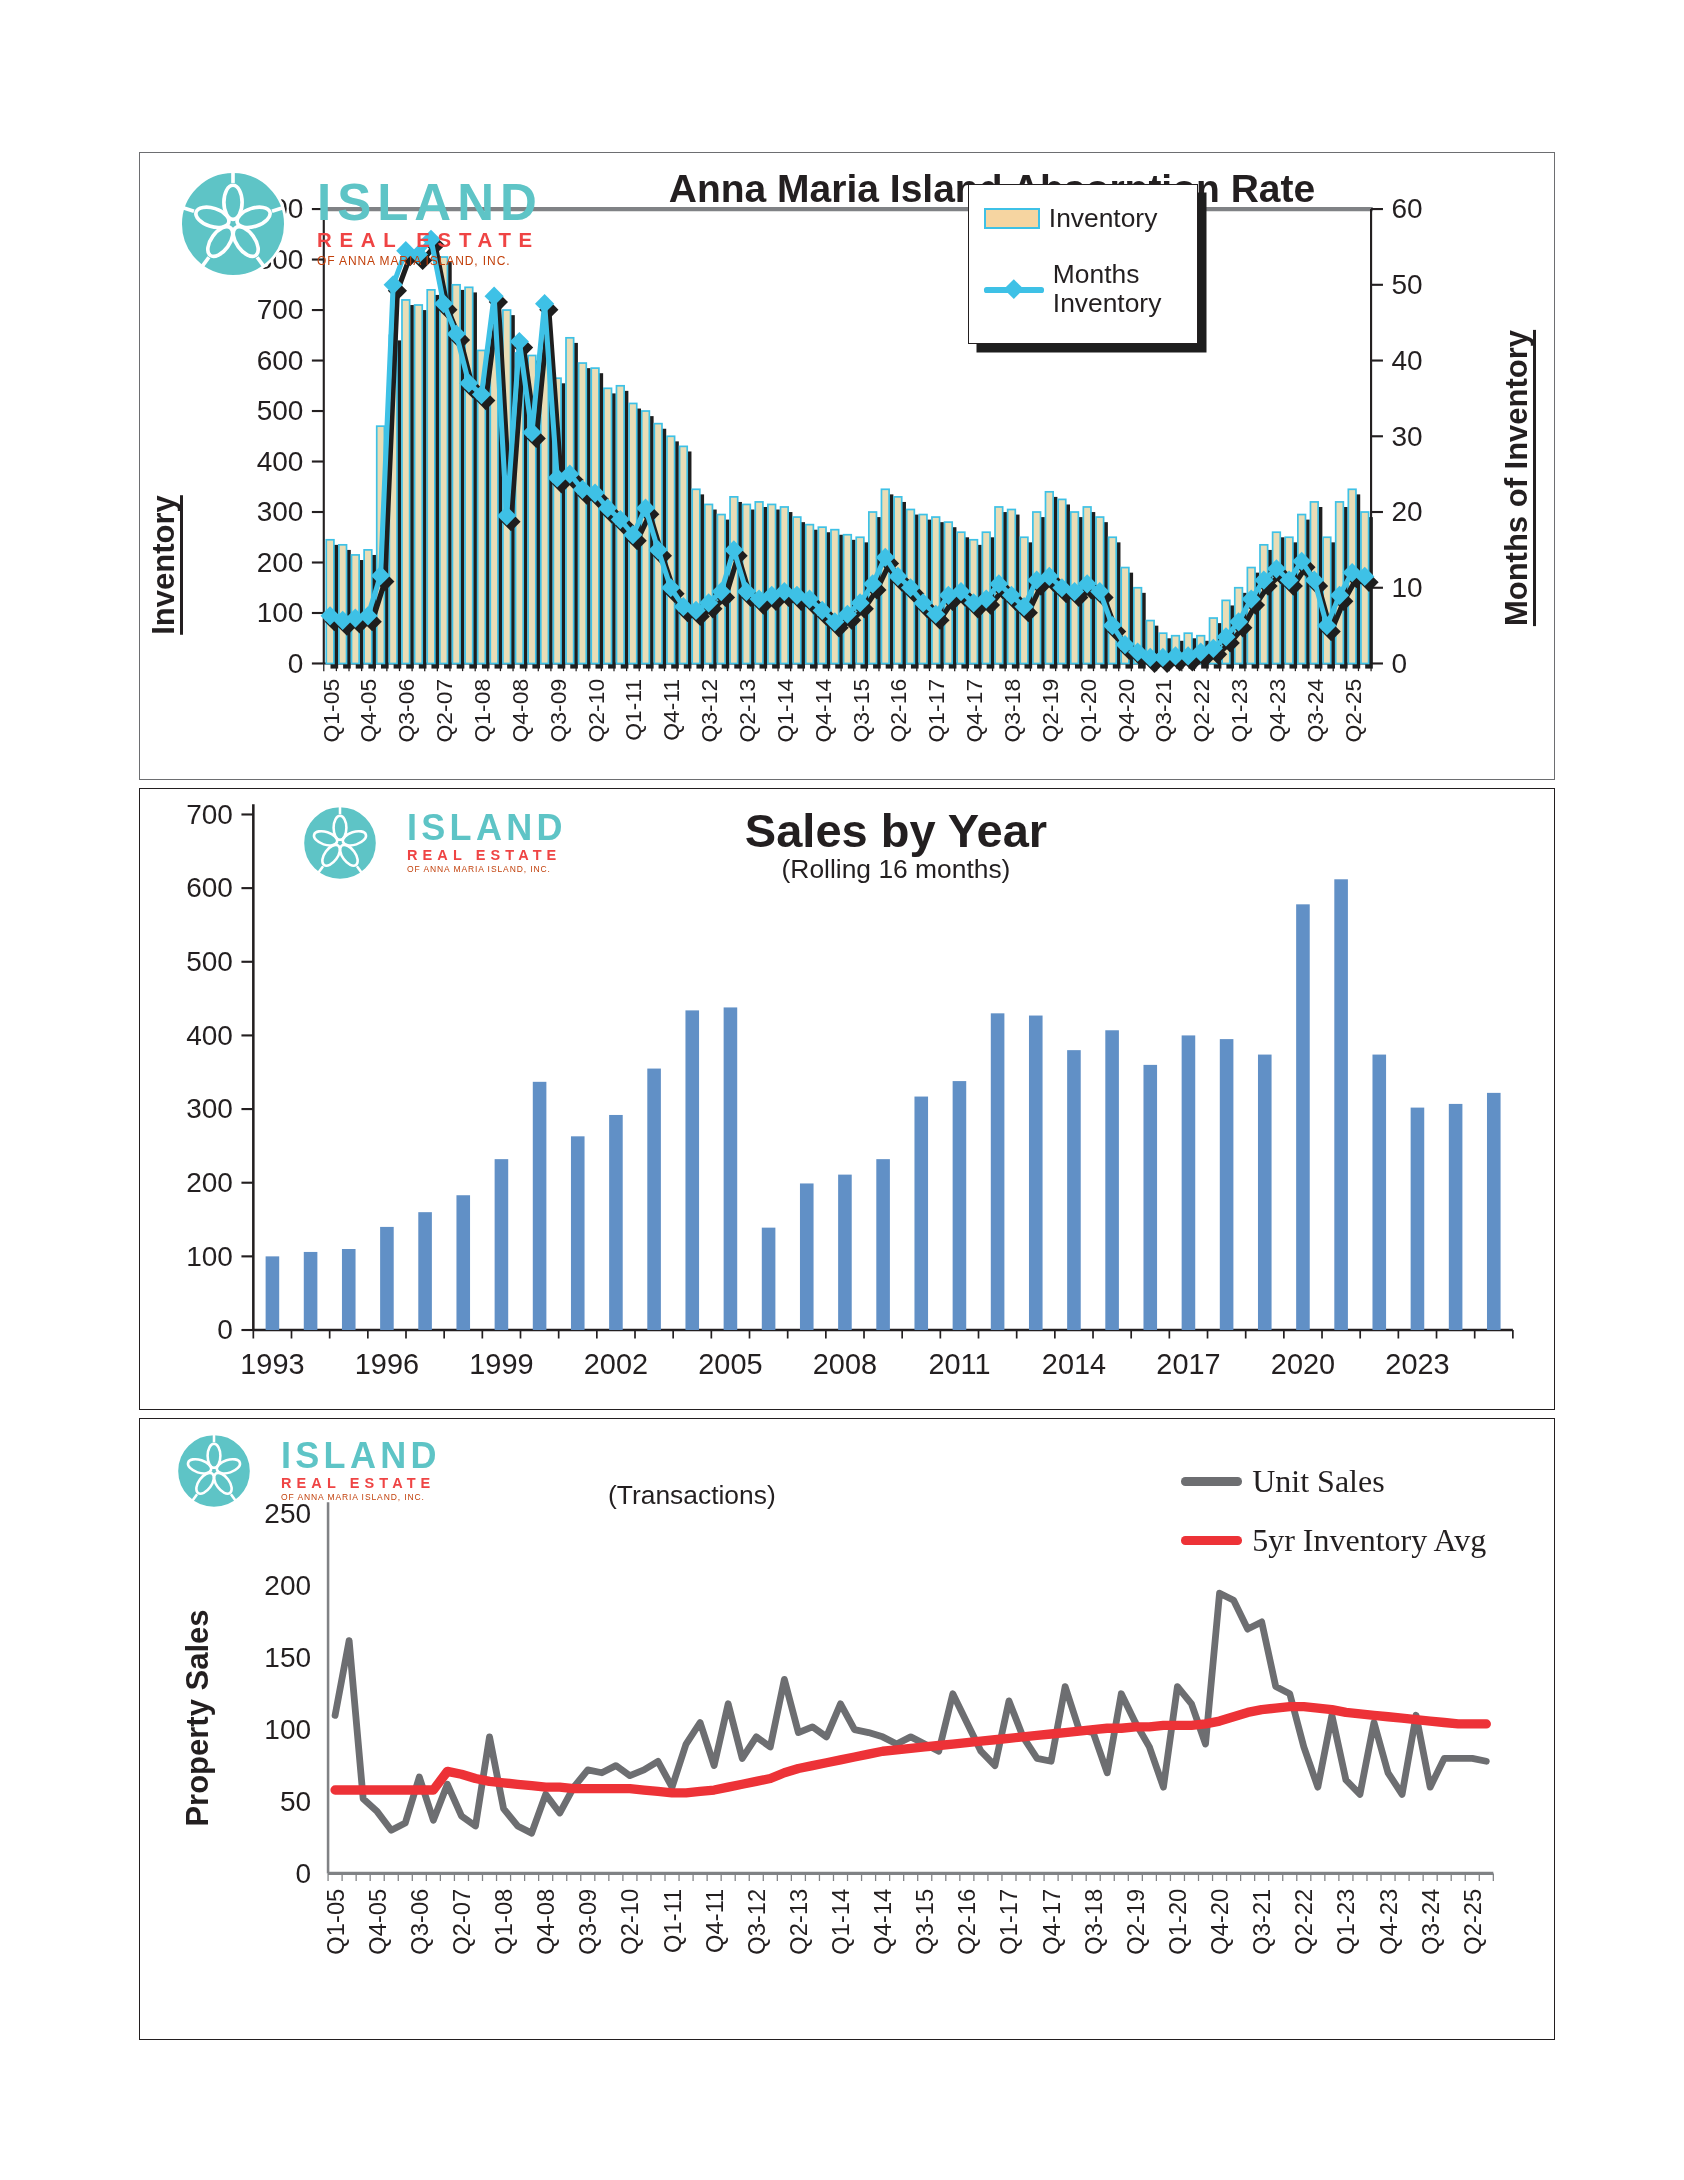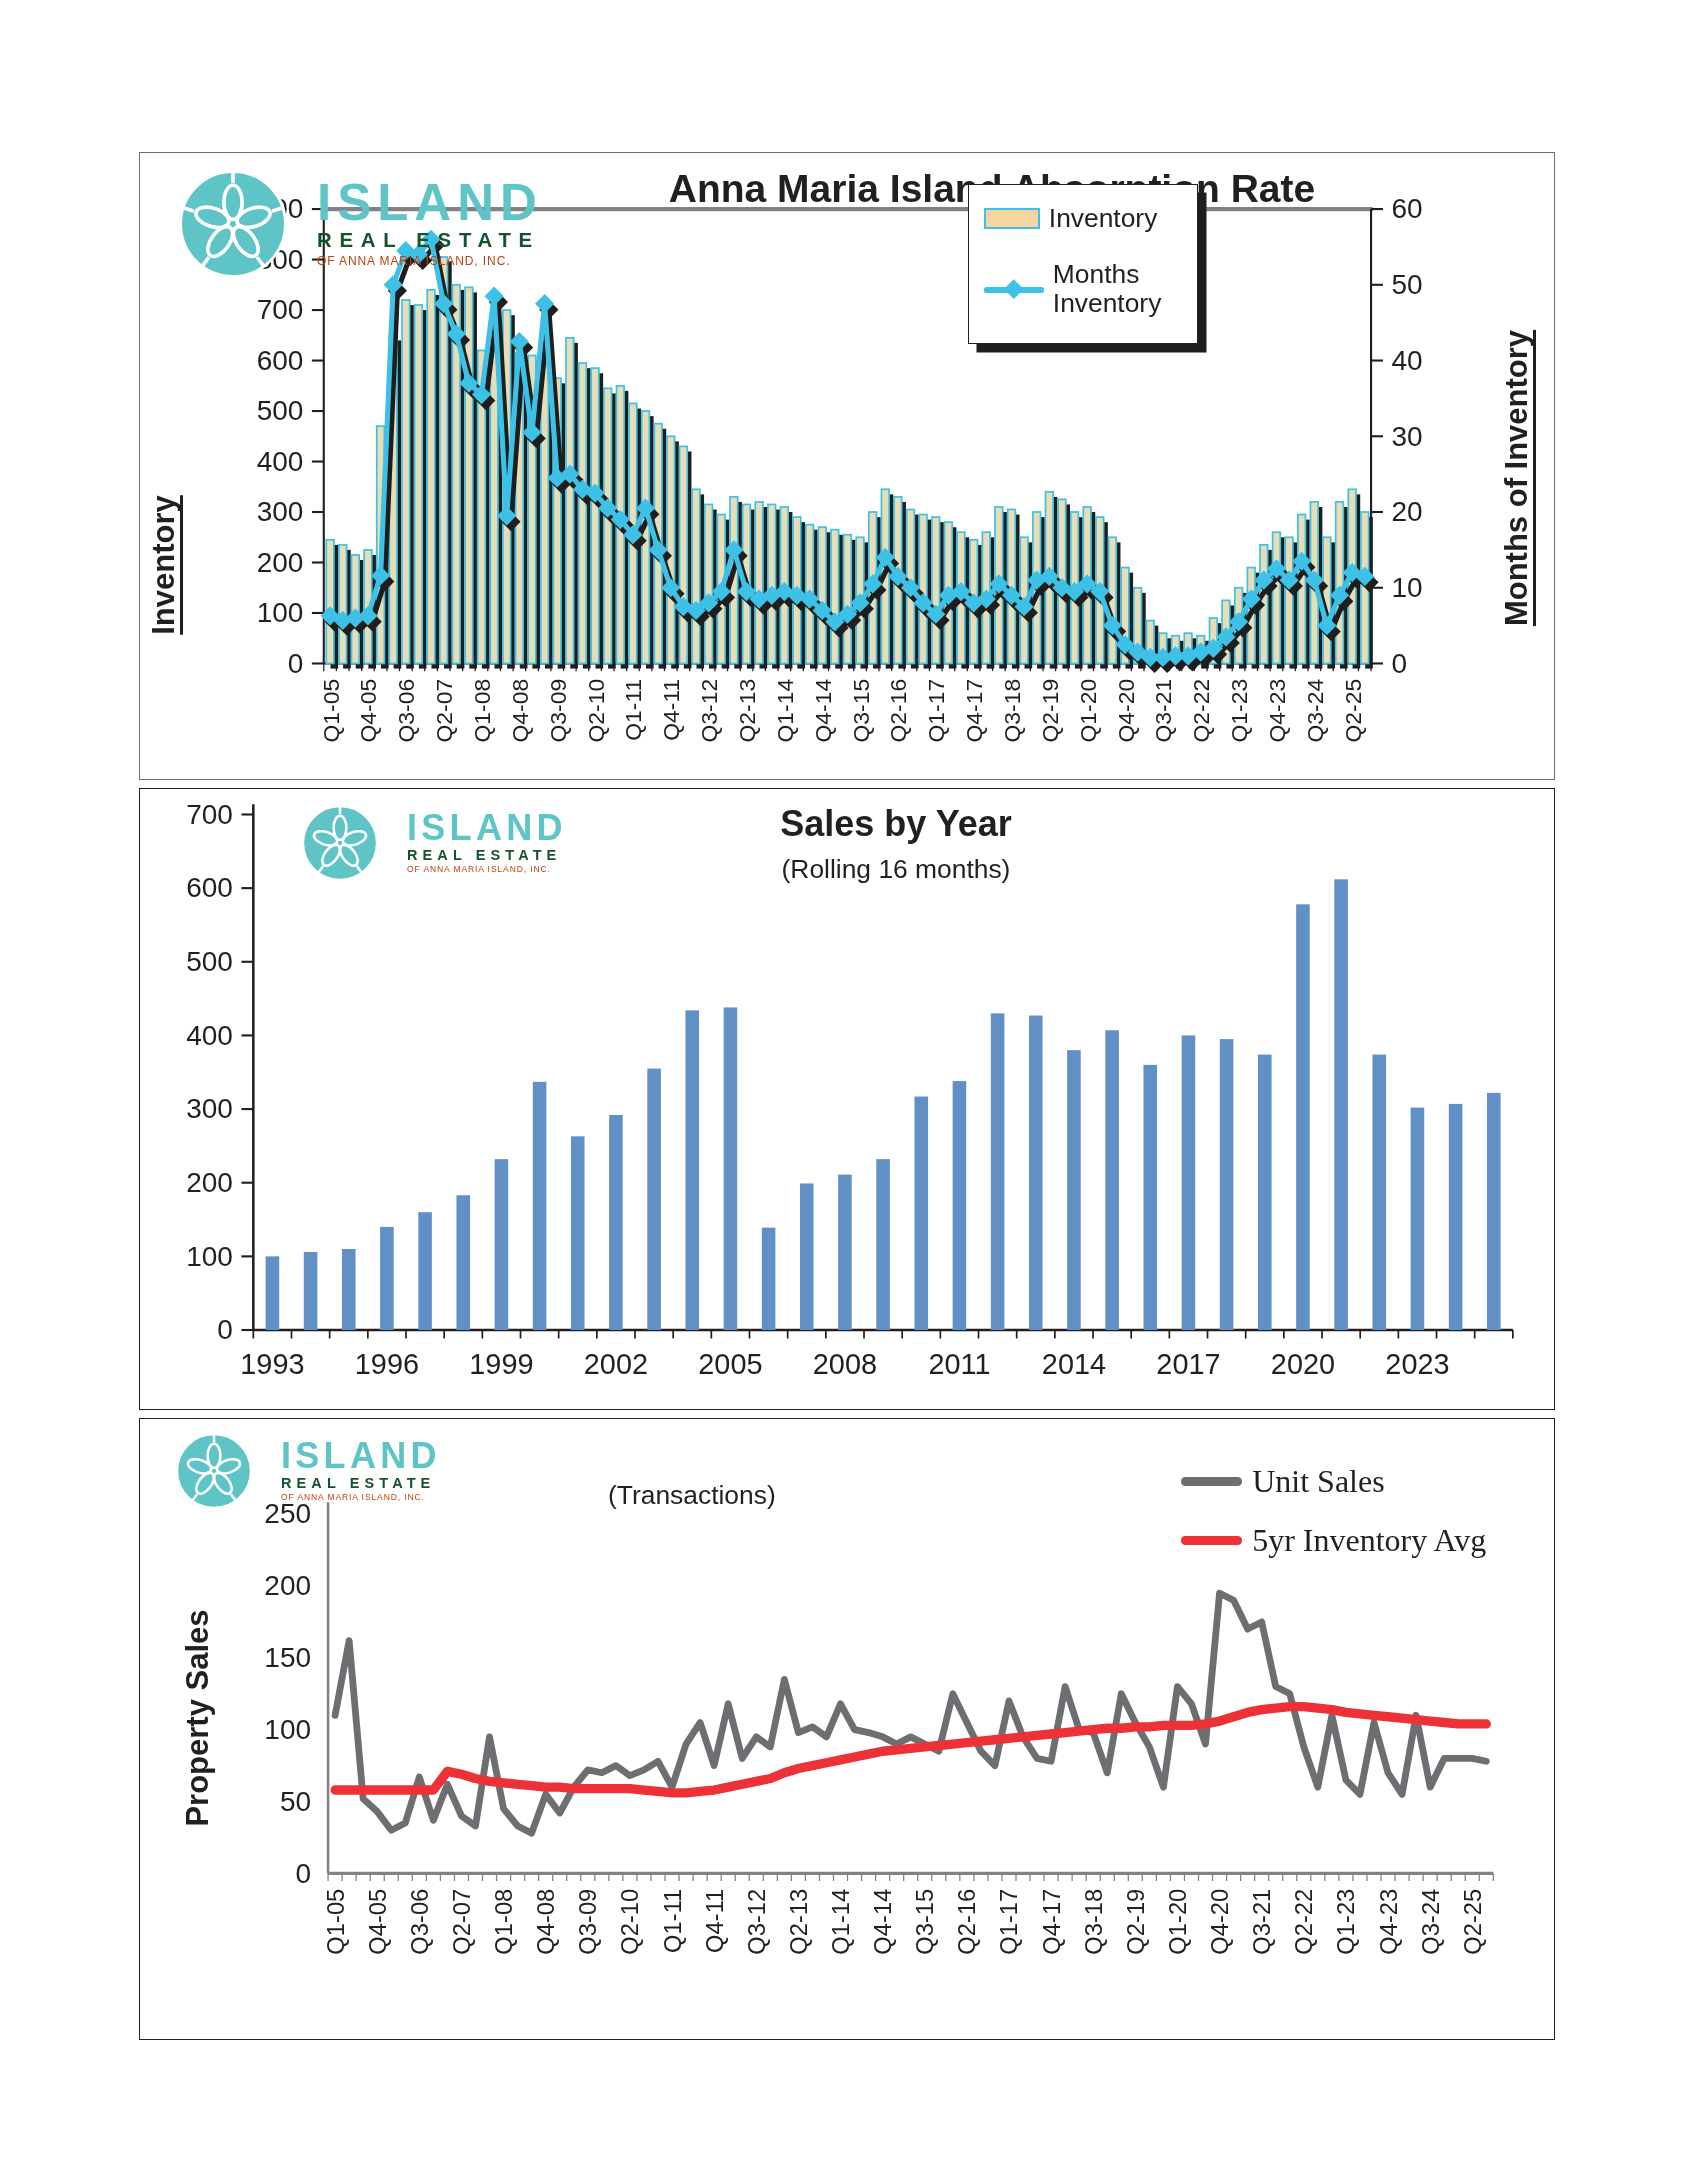--- a/index.html
+++ b/index.html
@@ -8,36 +8,36 @@
   .panel{position:absolute;left:139px;width:1416px;background:#fff;box-sizing:border-box;}
   #p1{top:152px;height:628px;border:1.7px solid #6d6e71;}
   #p2{top:788px;height:622px;border:1.7px solid #231f20;}
   #p3{top:1418px;height:622px;border:1.7px solid #231f20;}
   .plot-svg{position:absolute;left:0;top:0;width:100%;height:100%;}
   svg text{font-family:"Liberation Sans", sans-serif;}
 
   
   .chart-title{position:absolute;font-weight:700;text-align:center;color:#231f20;margin:0;}
   #t1{left:477px;top:13.6px;width:750px;font-size:39px;}
-  #t2{left:543px;top:13.6px;width:426px;font-size:36px;}
+  #t2{left:543px;top:13.6px;width:426px;font-size:47px;}
   #sub2{left:543px;top:65px;width:426px;font-size:26.4px;font-weight:400;text-align:center;position:absolute;}
   #t3{left:468px;top:12px;width:426px;font-size:38px;}
   #sub3{left:468px;top:61px;width:426px;font-size:26.4px;font-weight:400;position:absolute;}
 
   
   .axis-title{position:absolute;font-weight:700;font-size:31px;text-align:center;transform:rotate(-90deg);}
   #inv-title{left:-104px;top:394px;width:256px;text-decoration:underline;text-underline-offset:6px;}
   #moi-title{left:1181px;top:307px;width:392px;text-decoration:underline;text-underline-offset:6px;}
   #ps-title{left:-121px;top:281px;width:358px;}
 
   
   .logo{position:absolute;display:flex;align-items:center;gap:27px;}
   .logo-text{display:flex;flex-direction:column;}
   .logo-name{color:#5ec4c6;font-weight:700;letter-spacing:6px;line-height:1;}
-  .logo-tag{color:#14532d;font-weight:700;letter-spacing:7.7px;line-height:1.25;}
+  .logo-tag{color:#ef4444;font-weight:700;letter-spacing:7.7px;line-height:1.25;}
   .logo-sub{color:#c2410c;font-weight:400;letter-spacing:0.9px;line-height:1.4;}
   .logo.large .logo-name{font-size:51px;}
   .logo.large .logo-tag{font-size:20.4px;}
   .logo.large .logo-sub{font-size:12px;}
   .logo.small .logo-name{font-size:36px;letter-spacing:4.3px;}
   .logo.small .logo-tag{font-size:14.5px;letter-spacing:5.1px;}
   .logo.small .logo-sub{font-size:8.5px;}
   #logo1{left:36px;top:13.6px;}
   #logo2{left:160px;top:13.6px;}
   #logo3{left:34px;top:12px;}

